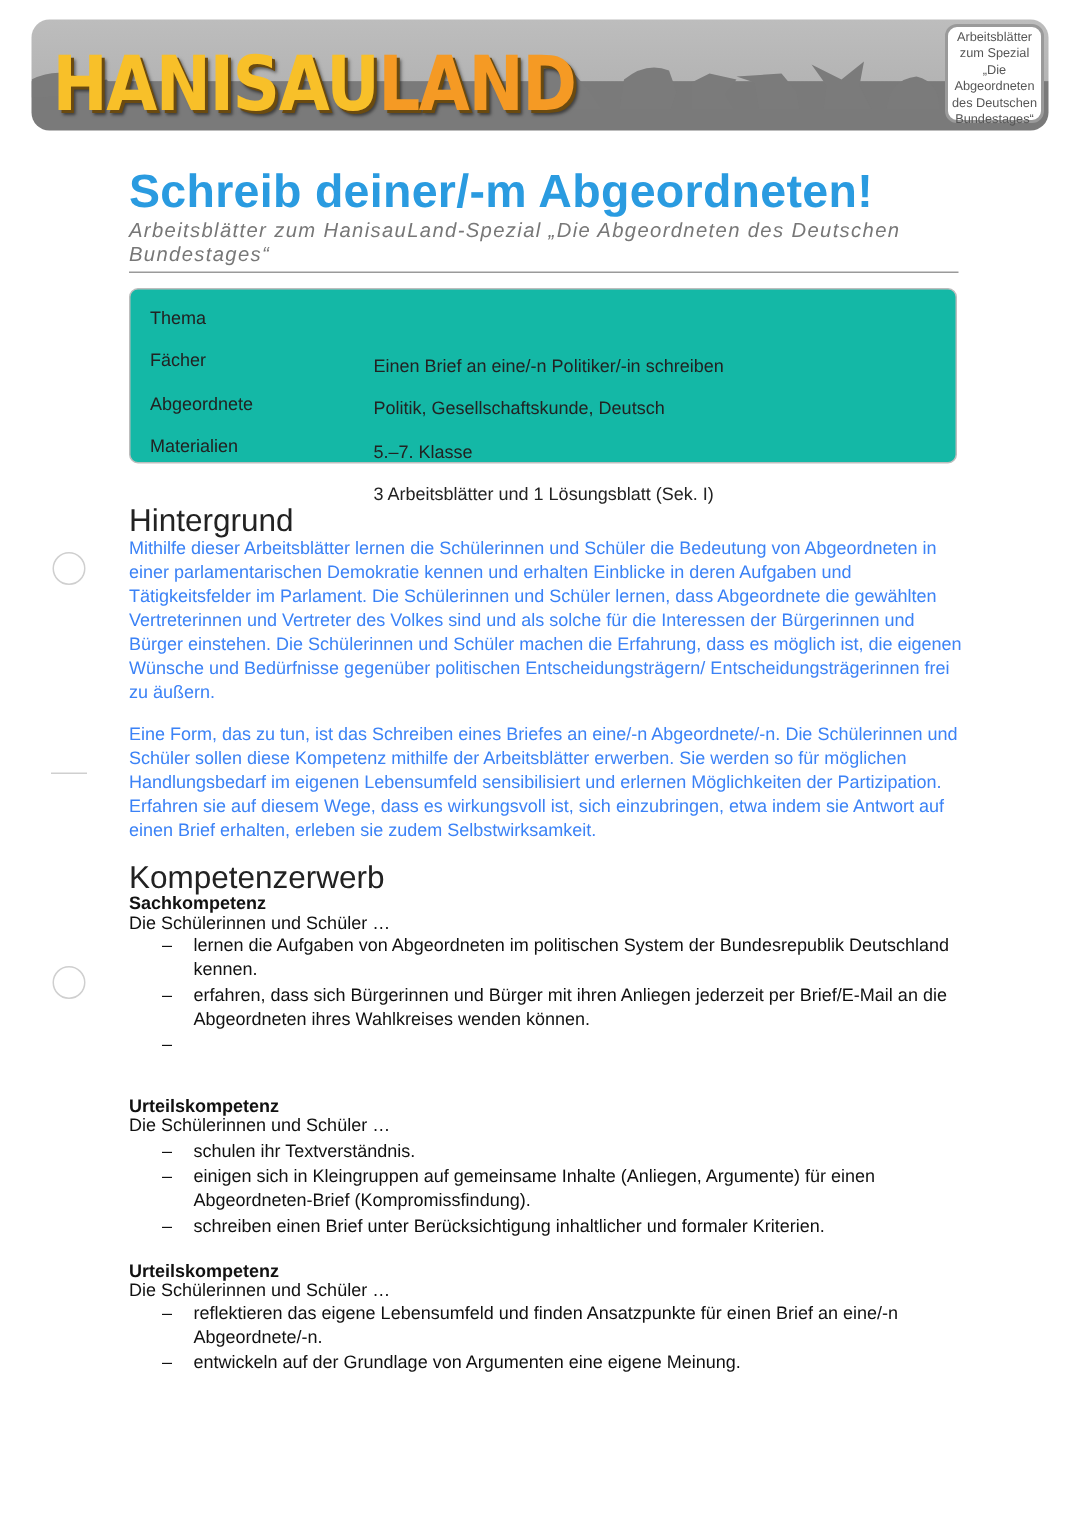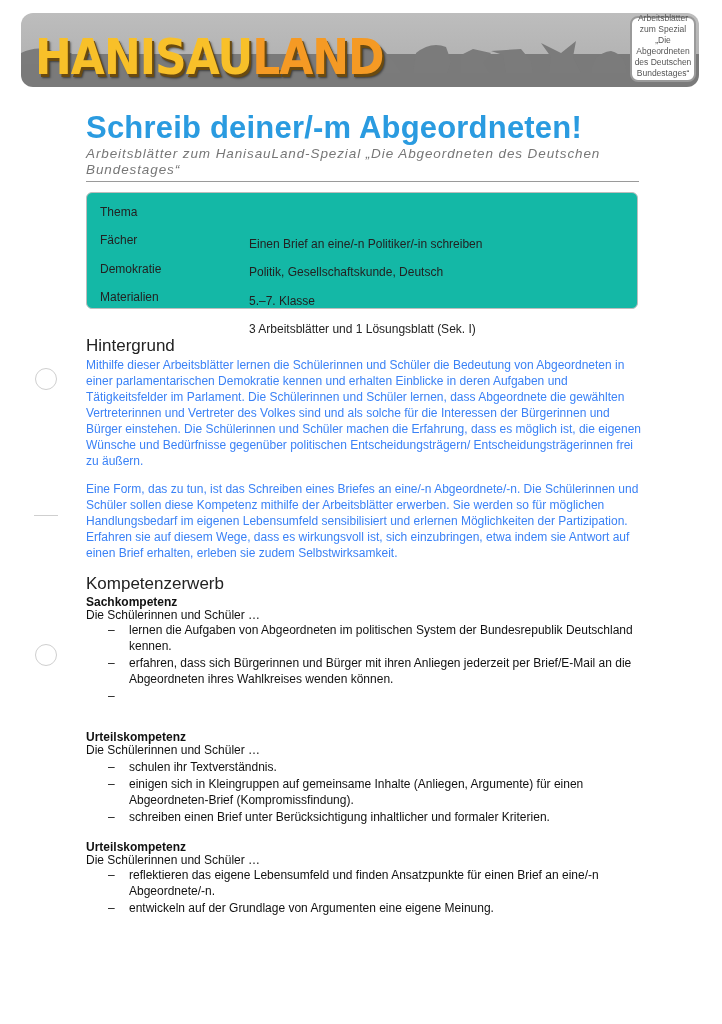--- a/index.html
+++ b/index.html
@@ -13,21 +13,21 @@
     .silhouettes { position: absolute; left: 0; top: 0; width: 678px; height: 74px; }
     .logo { position: absolute; left: 14px; top: 12px; font-family: "DejaVu Sans", sans-serif;
             font-weight: bold; font-size: 44px; letter-spacing: -1px; line-height: 56px;
             transform: scaleY(1.15); transform-origin: left top;
             text-shadow: 2px 2px 0 #6a4a10, 3px 3px 2px rgba(0,0,0,0.5); }
     .logo .a { color: #f8c029; }
     .logo .b { color: #f59a24; }
     .badge { position: absolute; right: 3px; top: 3px; width: 66px; height: 66px;
              background: #fff; border: 2px solid #9a9a9a; border-radius: 8px;
              font-size: 8.5px; line-height: 11px; color: #555; text-align: center;
-             display: flex; align-items: flex-end; justify-content: center; padding: 1px; box-sizing: border-box; }
+             display: flex; align-items: flex-start; justify-content: center; padding: 1px; box-sizing: border-box; }
 
     
     .title { position: absolute; left: 86px; top: 109px; font-size: 31px; font-weight: bold;
              color: #2a9be0; letter-spacing: 0.2px; margin: 0; line-height: 38px; white-space: nowrap; }
     .subtitle { position: absolute; left: 86px; top: 146px; width: 540px; font-size: 13.5px; font-style: italic;
                 color: #777; letter-spacing: 0.9px; line-height: 16px; }
     .title-rule { position: absolute; left: 86px; top: 181px; width: 553px; height: 0;
                   border-top: 1.5px solid #9a9a9a; }
 
     
@@ -35,21 +35,21 @@
                 background: #14b8a6; border: 1px solid #bdbdbd; border-radius: 6px; box-sizing: border-box; }
     .info-row { position: absolute; left: 13px; font-size: 12px; color: #222; }
     .info-row .k { position: absolute; left: 0; white-space: nowrap; }
     .info-row .v { position: absolute; left: 149px; white-space: nowrap; margin-top: 32px; }
 
     
     .punch { position: absolute; left: 35px; width: 20px; height: 20px; border: 1.5px solid #cfcfcf; border-radius: 50%; }
     .fold { position: absolute; left: 34px; top: 515px; width: 24px; height: 0; border-top: 1.5px solid #cfcfcf; }
 
     
-    .section-h { position: absolute; left: 86px; font-size: 17px; color: #222; margin: 0; font-weight: normal; }
+    .section-h { position: absolute; left: 86px; font-size: 21px; color: #222; margin: 0; font-weight: normal; }
     .para { position: absolute; left: 86px; width: 555px; font-size: 12px; line-height: 16px; color: #3b82f6; margin: 0; }
     .sub-h { position: absolute; left: 86px; font-size: 12px; font-weight: bold; line-height: 14px; color: #111; }
     .lead { position: absolute; left: 86px; font-size: 12px; line-height: 14px; color: #111; }
     .list { position: absolute; left: 86px; width: 555px; margin: 0; padding: 0; list-style: none; font-size: 12px; line-height: 16px; }
     .list li { position: relative; padding-left: 43px; margin-bottom: 1px; }
     .list li .dash { position: absolute; left: 22px; top: 0; }
   </style>
 </head>
 <body>
 
@@ -80,21 +80,21 @@
 <div class="info-box">
   <div class="info-row" style="top:12px">
     <span class="k">Thema</span>
     <span class="v">Einen Brief an eine/-n Politiker/-in schreiben</span>
   </div>
   <div class="info-row" style="top:40px">
     <span class="k">Fächer</span>
     <span class="v">Politik, Gesellschaftskunde, Deutsch</span>
   </div>
   <div class="info-row" style="top:69px">
-    <span class="k">Demokratie</span>
+    <span class="k">Abgeordnete</span>
     <span class="v">5.–7. Klasse</span>
   </div>
   <div class="info-row" style="top:97px">
     <span class="k">Materialien</span>
     <span class="v">3 Arbeitsblätter und 1 Lösungsblatt (Sek. I)</span>
   </div>
 </div>
 
 <div class="punch" style="top:368px"></div>
 <div class="fold"></div>

